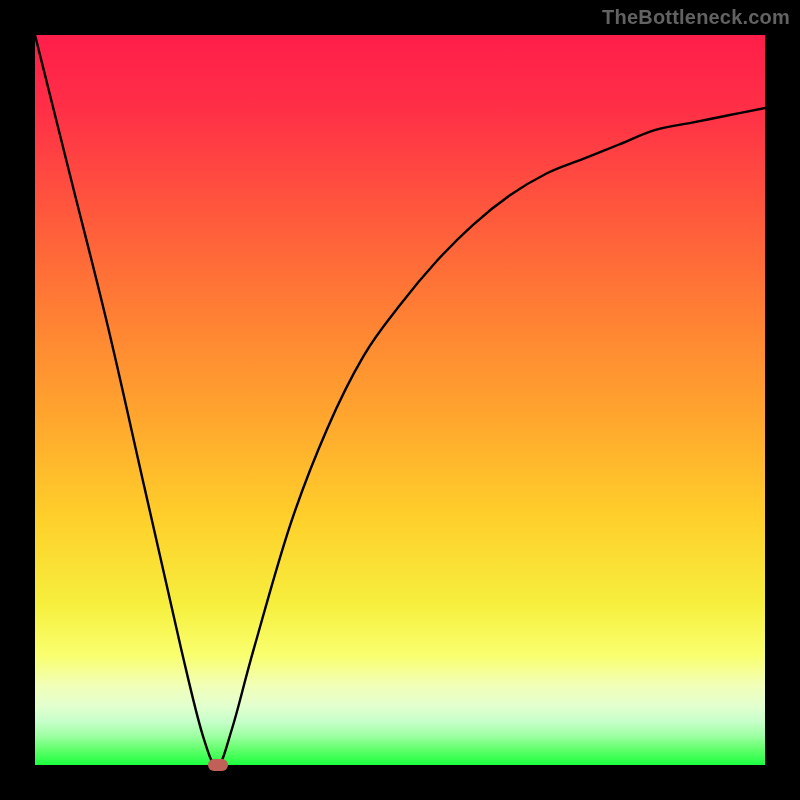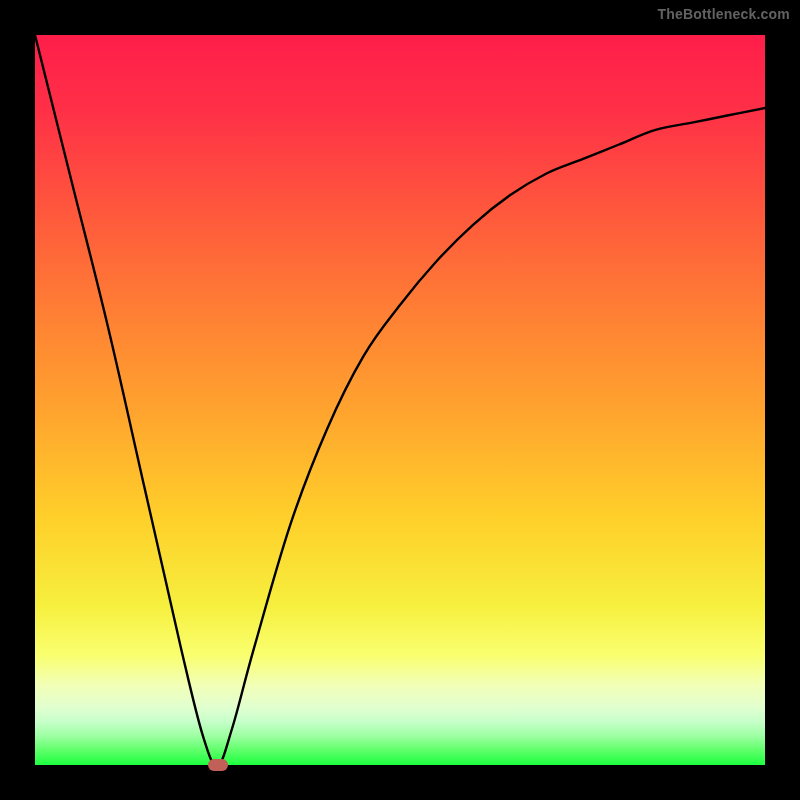--- a/index.html
+++ b/index.html
@@ -54,21 +54,21 @@
     width: 20px;
     height: 12px;
     border-radius: 6px;
     background: #c06058;
     transform: translate(-50%, -50%);
   }
   .attribution {
     position: absolute;
     top: 6px;
     right: 10px;
-    font-size: 14px;
+    font-size: 20px;
     font-weight: 600;
     color: #626262;
     letter-spacing: 0.2px;
     user-select: none;
   }
 </style>
 </head>
 <body>
 
 <div class="frame">

